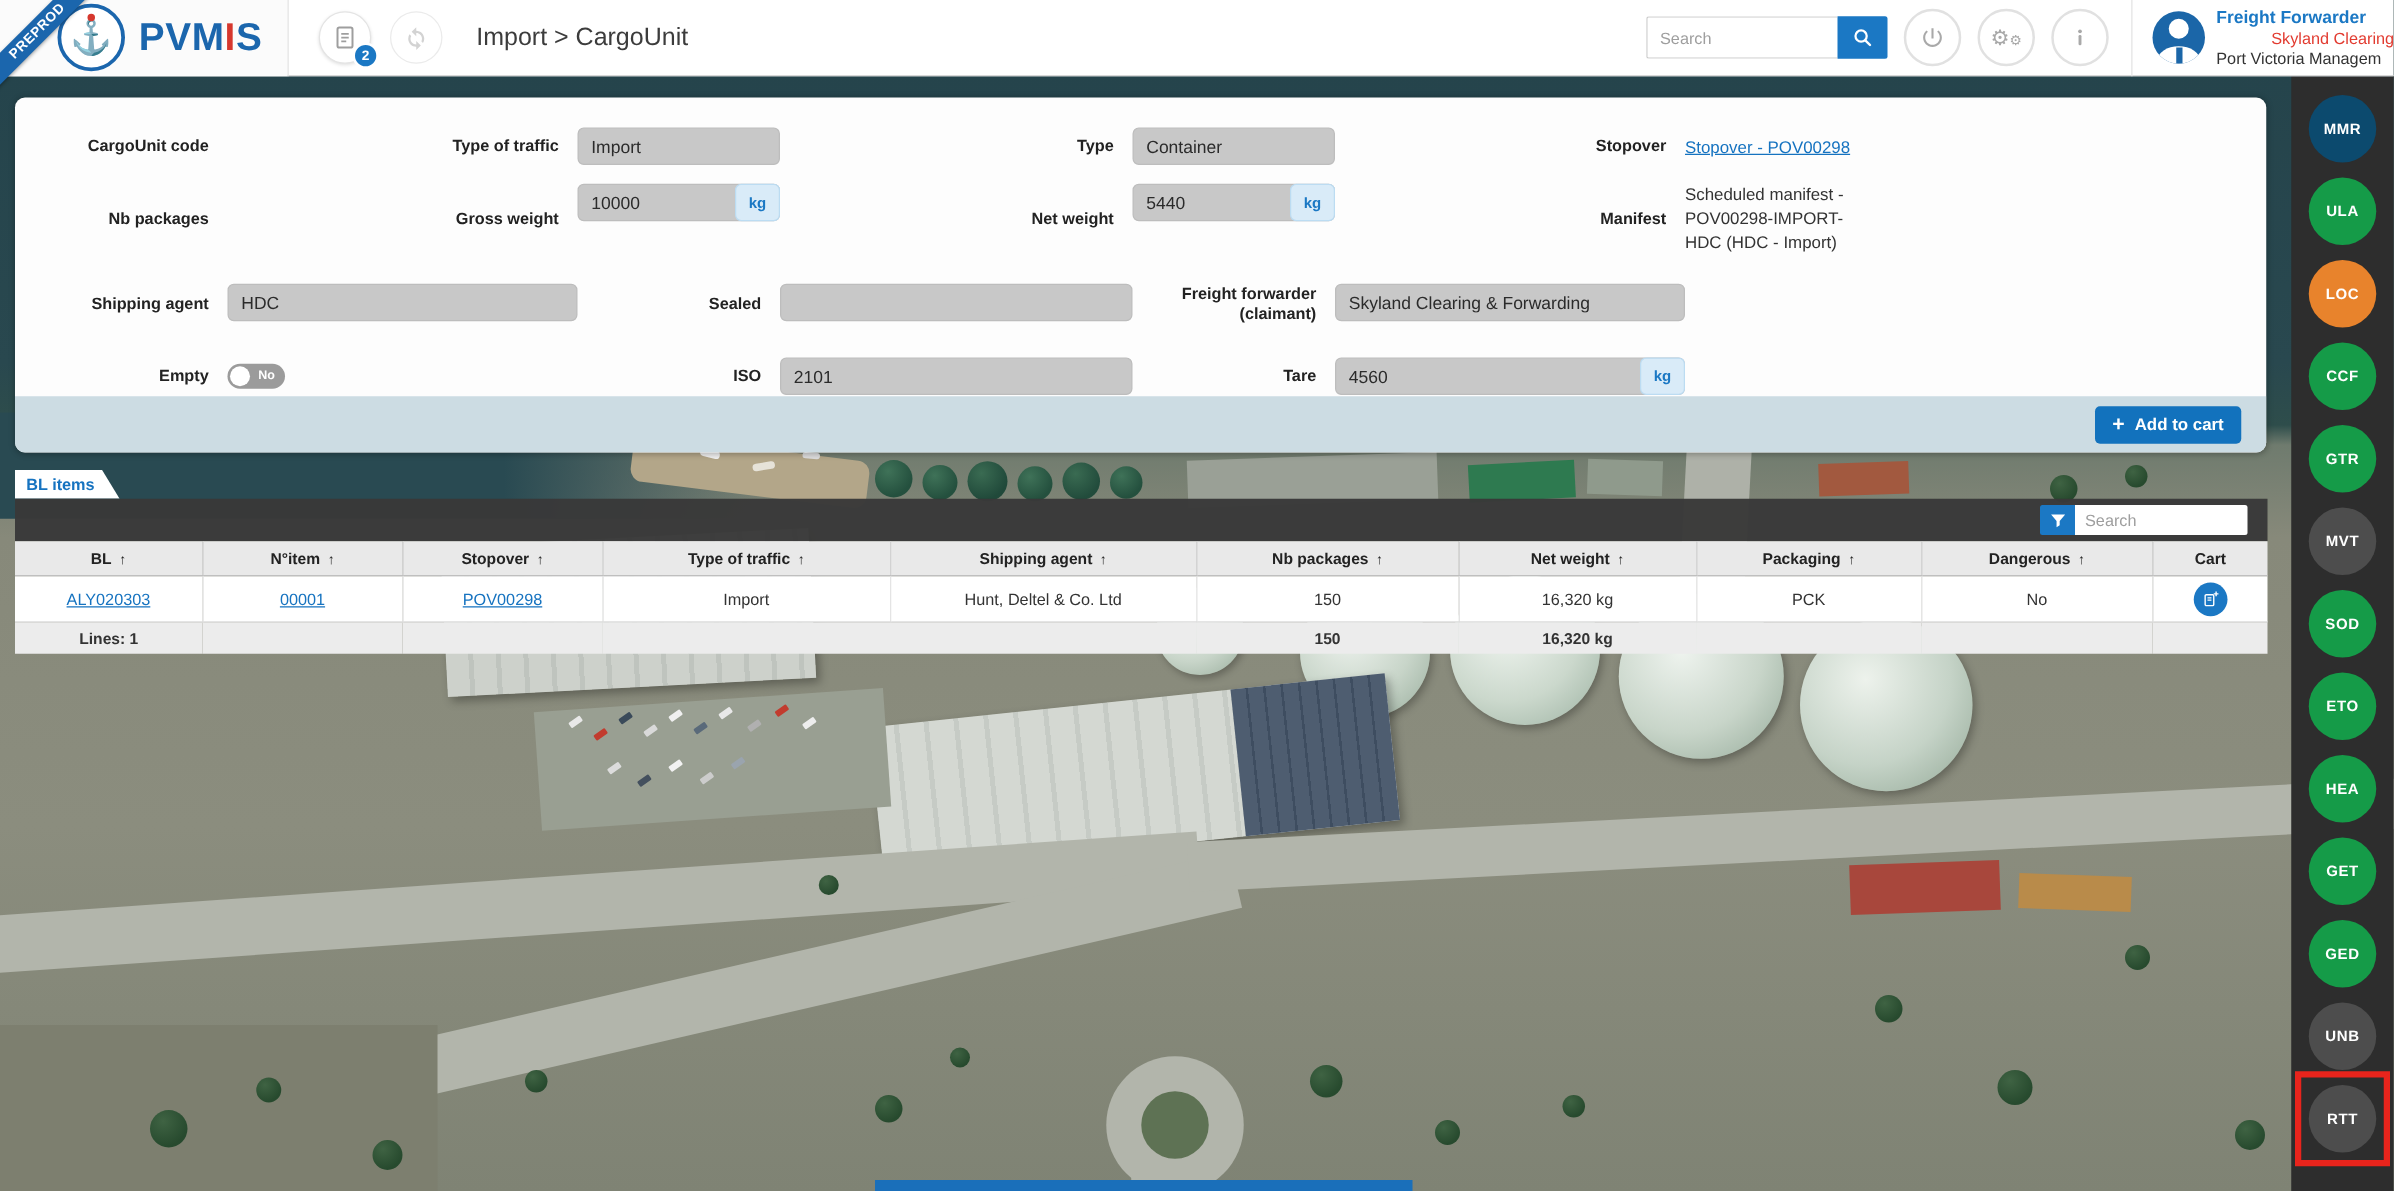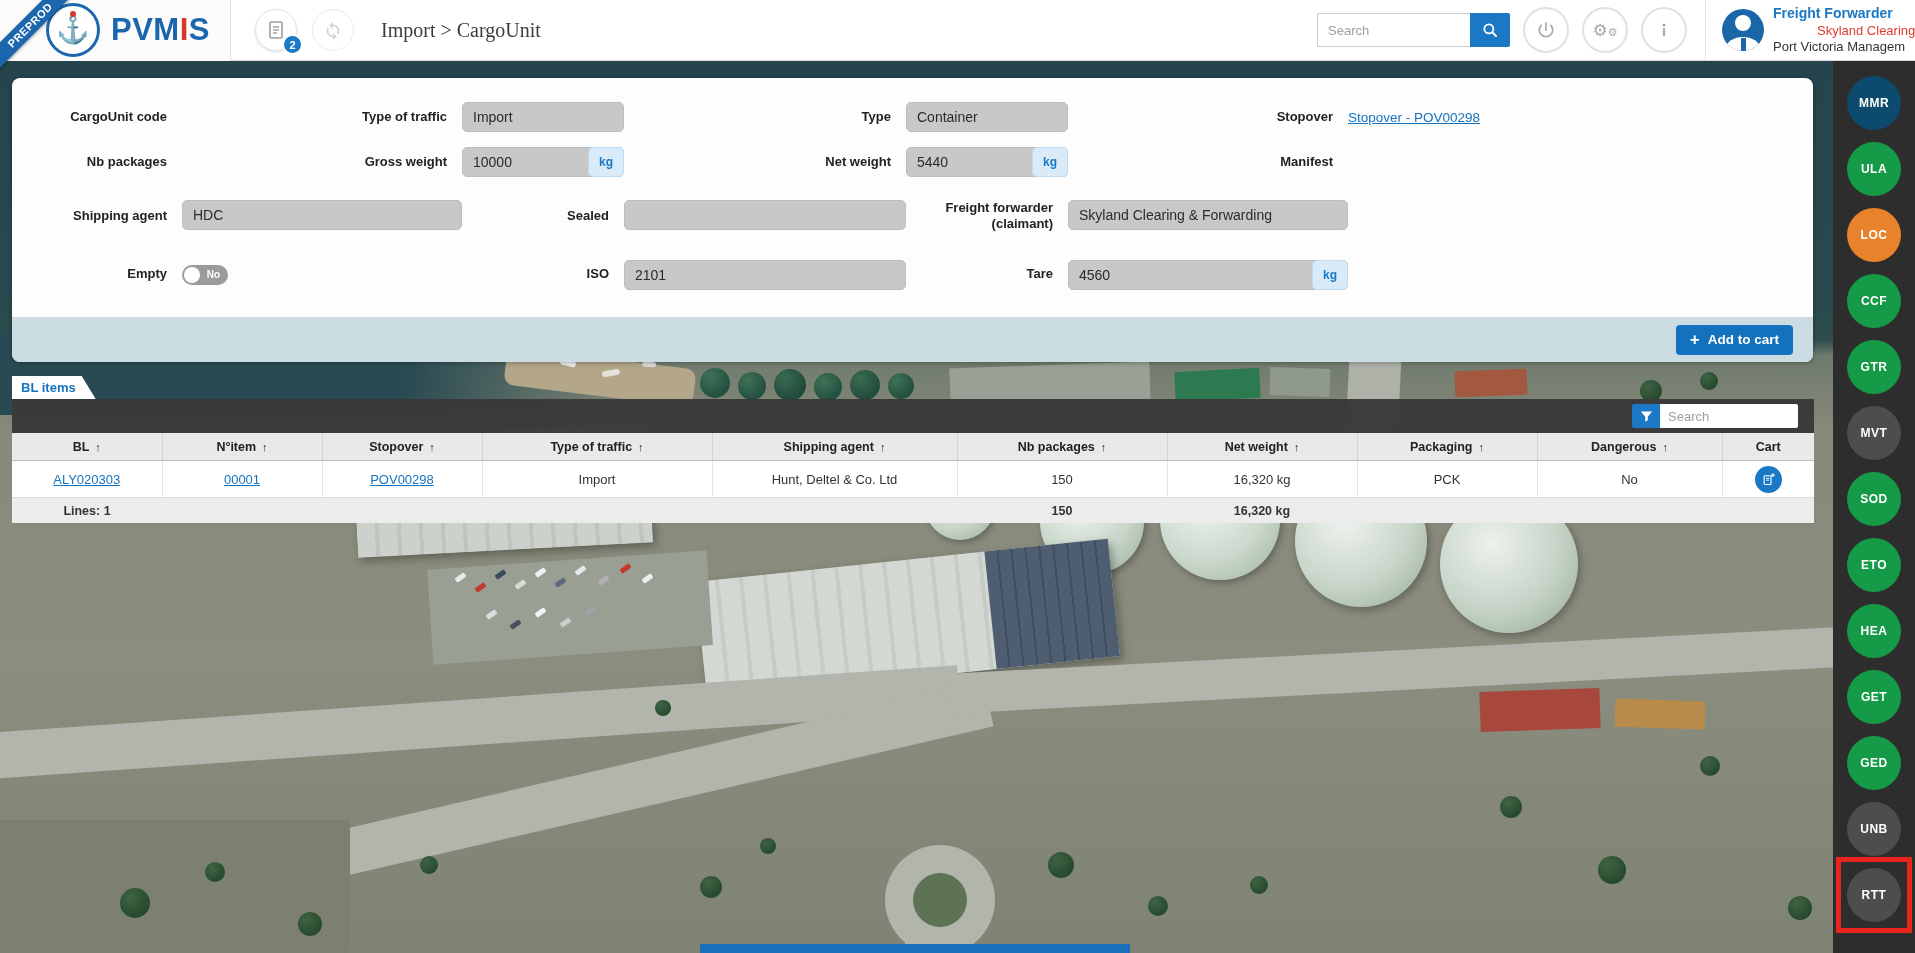--- a/index.html
+++ b/index.html
@@ -202,21 +202,21 @@
     </svg>
     <span class="badge">2</span>
   </div>
 
   <div class="circle-btn refresh-btn">
     <svg width="22" height="22" viewBox="0 0 24 24">
       <path fill="currentColor" d="M12 6V3L8 7l4 4V8c2.76 0 5 2.24 5 5 0 .85-.22 1.64-.6 2.35l1.46 1.46C18.55 15.65 19 14.38 19 13c0-3.87-3.13-7-7-7zm-5 7c0-.85.22-1.64.6-2.35L6.14 9.19C5.45 10.35 5 11.62 5 13c0 3.87 3.13 7 7 7v3l4-4-4-4v3c-2.76 0-5-2.24-5-5z"></path>
     </svg>
   </div>
 
-  <h1 class="page-title" style="font-weight:normal;font-family:Liberation Serif, serif;">Import &gt; CargoUnit</h1>
+  <h1 class="page-title" style="font-weight:normal;">Import &gt; CargoUnit</h1>
 
   <div class="search-wrap">
     <input class="search-input" type="text" placeholder="Search" style="">
     <button class="search-btn">
       <svg width="18" height="18" viewBox="0 0 24 24">
         <circle cx="10.5" cy="10.5" r="6" fill="none" stroke="#fff" stroke-width="2.4"></circle>
         <line x1="15" y1="15" x2="20" y2="20" stroke="#fff" stroke-width="2.6" stroke-linecap="round"></line>
       </svg>
     </button>
   </div>
@@ -312,20 +312,21 @@
       <div class="f-input-wrap">
         <input class="f-input" readonly="" value="10000" style="">
         <span class="unit">kg</span>
       </div>
       <label class="f-label">Net weight</label>
       <div class="f-input-wrap">
         <input class="f-input" readonly="" value="5440" style="">
         <span class="unit">kg</span>
       </div>
       <label class="f-label">Manifest</label>
+      <div class="f-value">Scheduled manifest - POV00298-IMPORT-HDC (HDC - Import)</div>
     </div>
 
     <div class="f-row r3">
       <label class="f-label">Shipping agent</label>
       <div class="f-input-wrap"><input class="f-input" readonly="" value="HDC" style=""></div>
       <label class="f-label">Sealed</label>
       <div class="f-input-wrap"><input class="f-input" readonly="" value="" style=""></div>
       <label class="f-label">Freight forwarder (claimant)</label>
       <div class="f-input-wrap"><input class="f-input" readonly="" value="Skyland Clearing &amp; Forwarding" style=""></div>
       <span></span>

